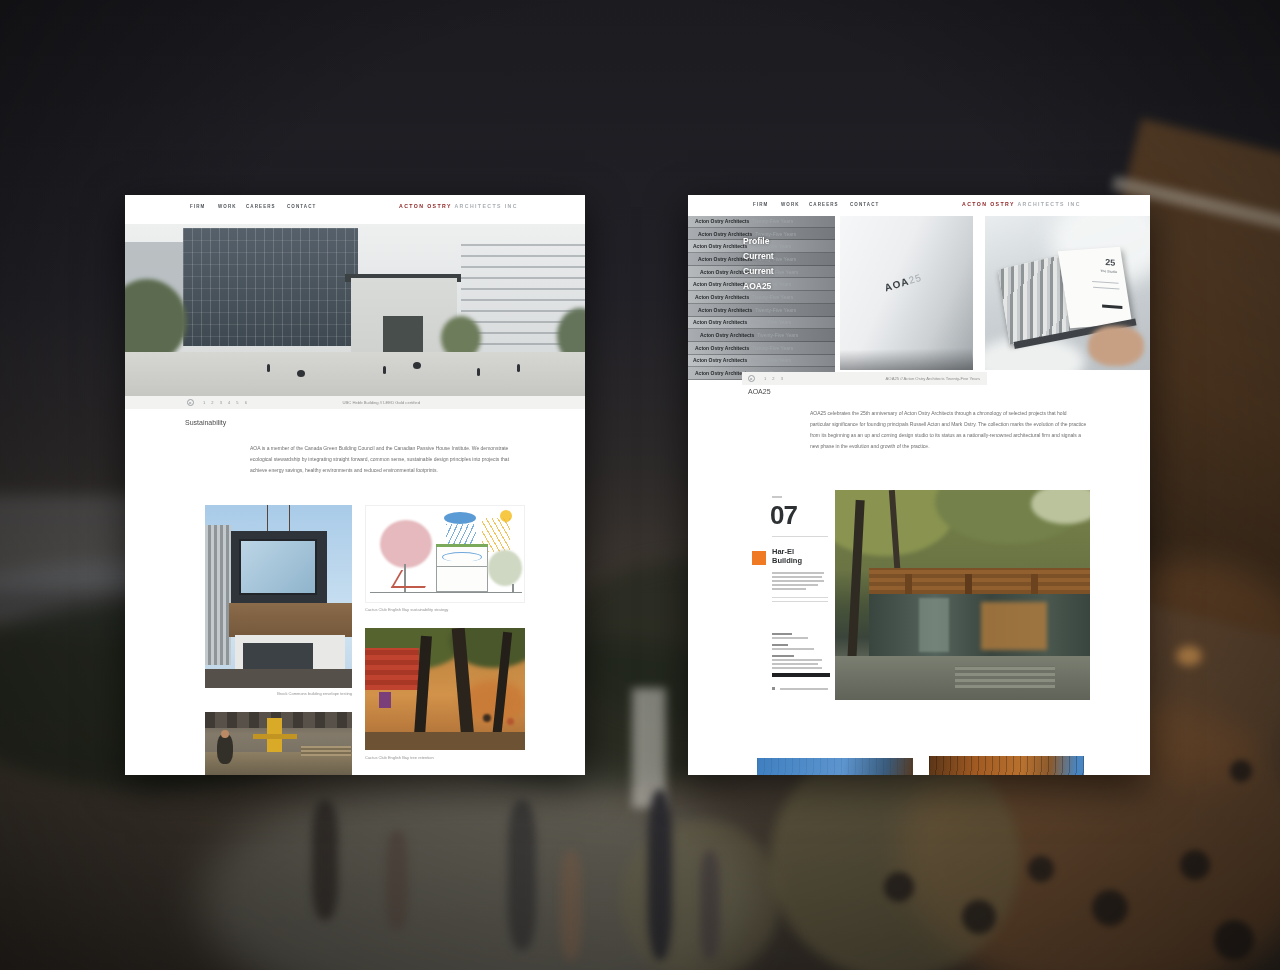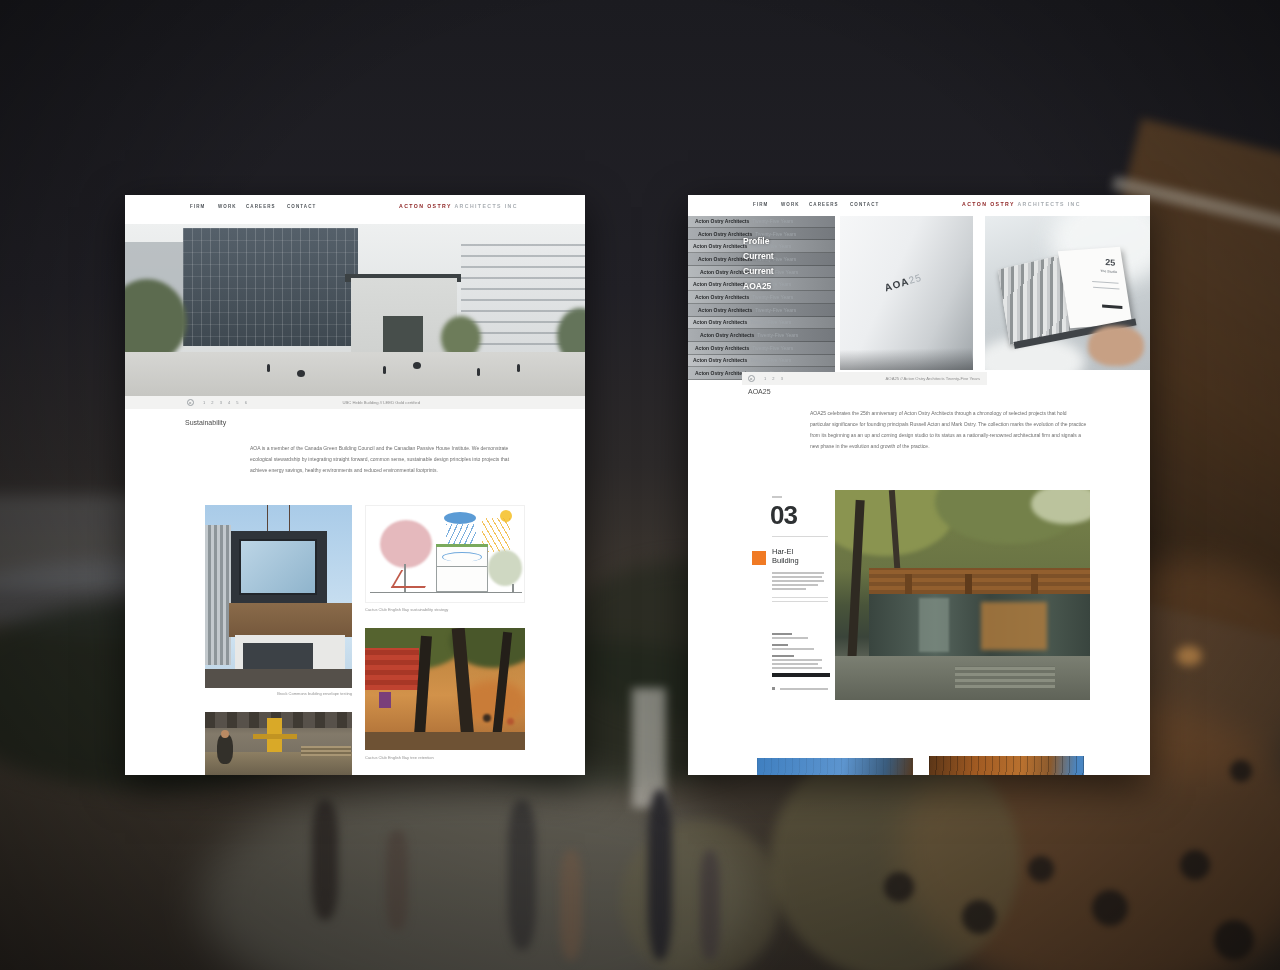--- a/index.html
+++ b/index.html
@@ -93,21 +93,21 @@
   .ob-lbl{position:absolute;right:7px;top:22px;transform:rotate(8deg);font-size:3.2px;font-weight:bold;color:#7d8388;}
   .ob-line{position:absolute;background:#b9bec2;height:1px;}
   .ob-edge{position:absolute;left:4px;top:78px;width:124px;height:7px;background:#3f4347;transform:rotate(-2deg);}
   .ob-hand{position:absolute;right:6px;bottom:4px;width:56px;height:40px;background:#c7a084;border-radius:45%;filter:blur(2px);}
   .ob-cloth{position:absolute;left:-10px;bottom:-18px;width:110px;height:52px;background:#eef0f0;border-radius:50%;filter:blur(6px);}
   
   .proj-label-bar{position:absolute;left:84px;top:301px;width:10px;height:2px;background:#c9c9c9;}
   .proj-num{position:absolute;left:82px;top:305px;font-size:26px;font-weight:bold;letter-spacing:-1px;color:#2e3133;}
   .proj-rule{position:absolute;left:84px;width:56px;height:1px;background:#d8d8d8;}
   .orange-sq{position:absolute;left:64px;top:356px;width:14px;height:14px;}
-  .proj-name{position:absolute;left:84px;top:353px;font-size:7.5px;line-height:8.5px;font-weight:normal;color:#2e3133;}
+  .proj-name{position:absolute;left:84px;top:353px;font-size:7.5px;line-height:8.5px;font-weight:bold;color:#2e3133;}
   .tline{position:absolute;height:1.6px;background:#c3c3c3;}
   .tline.dk{background:#8f8f8f;}
   .thickbar{position:absolute;left:84px;top:478px;width:58px;height:3.5px;background:#1e2022;}
   .foot-sq{position:absolute;left:84px;top:492px;width:3px;height:3px;background:#8f8f8f;}
   .harel{position:absolute;left:147px;top:295px;width:255px;height:210px;overflow:hidden;background:linear-gradient(180deg,#77824a 0%,#6a7444 38%,#49543a 55%,#3a443a 70%,#6d7164 86%,#585c50 100%);}
   .hr-el{position:absolute;}
   .bot-img{position:absolute;overflow:hidden;}
   .bi-left{left:69px;top:563px;width:156px;height:17px;background:linear-gradient(100deg,#3f7fc0 0%,#5d95cf 55%,#3a5c7d 82%,#553a22 100%);}
   .bi-right{left:241px;top:561px;width:155px;height:19px;background:linear-gradient(95deg,#5a3517 0%,#a05a22 30%,#b9712f 60%,#8a5a2e 78%,#4a86c2 95%);}
   .bi-slat{position:absolute;inset:0;background:repeating-linear-gradient(92deg,rgba(0,0,0,.25) 0 1px,rgba(0,0,0,0) 1px 7px);}
@@ -344,21 +344,21 @@
     <div class="capbar capbar-r">
       <span class="play">▸</span>
       <span class="pages">1 2 3</span>
       <span class="ctext">AOA25 // Acton Ostry Architects Twenty-Five Years</span>
     </div>
 
     <div class="sec-title" style="left:60px;top:193px;">AOA25</div>
     <div class="sec-body" style="left:122px;top:213px;width:278px;">AOA25 celebrates the 25th anniversary of Acton Ostry Architects through a chronology of selected projects that hold particular significance for founding principals Russell Acton and Mark Ostry. The collection marks the evolution of the practice from its beginning as an up and coming design studio to its status as a nationally-renowned architectural firm and signals a new phase in the evolution and growth of the practice.</div>
 
     <div class="proj-label-bar"></div>
-    <div class="proj-num">03</div>
+    <div class="proj-num">07</div>
     <div class="proj-rule" style="top:341px;"></div>
     <div class="orange-sq" style="background:#f07a24;" title="Har-El"></div>
     <div class="proj-name"><span>Har-El</span><br><span>Building</span></div>
     <div class="tline" style="left:84px;top:377px;width:52px;"></div>
     <div class="tline" style="left:84px;top:381px;width:50px;"></div>
     <div class="tline" style="left:84px;top:385px;width:52px;"></div>
     <div class="tline" style="left:84px;top:389px;width:46px;"></div>
     <div class="tline" style="left:84px;top:393px;width:34px;"></div>
     <div class="proj-rule" style="top:402px;"></div>
     <div class="proj-rule" style="top:406px;"></div>

